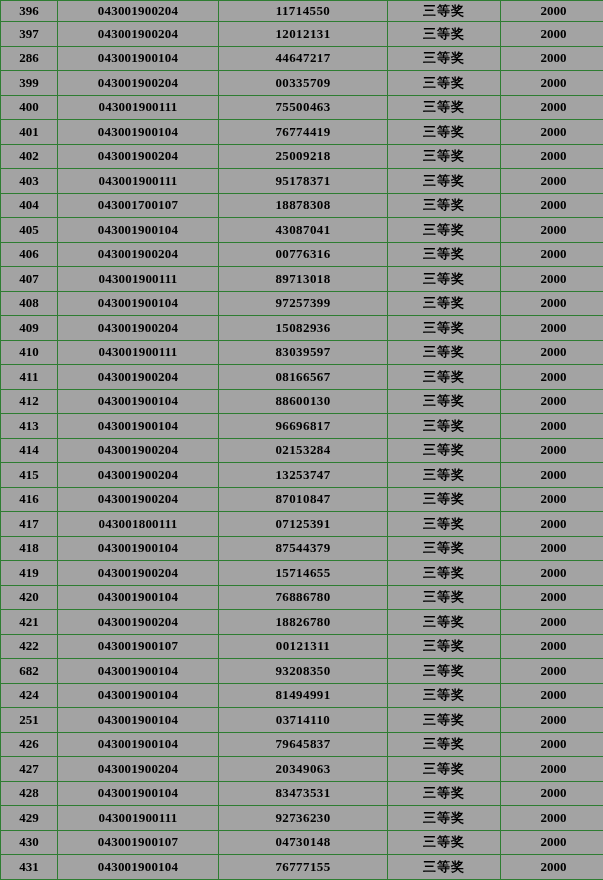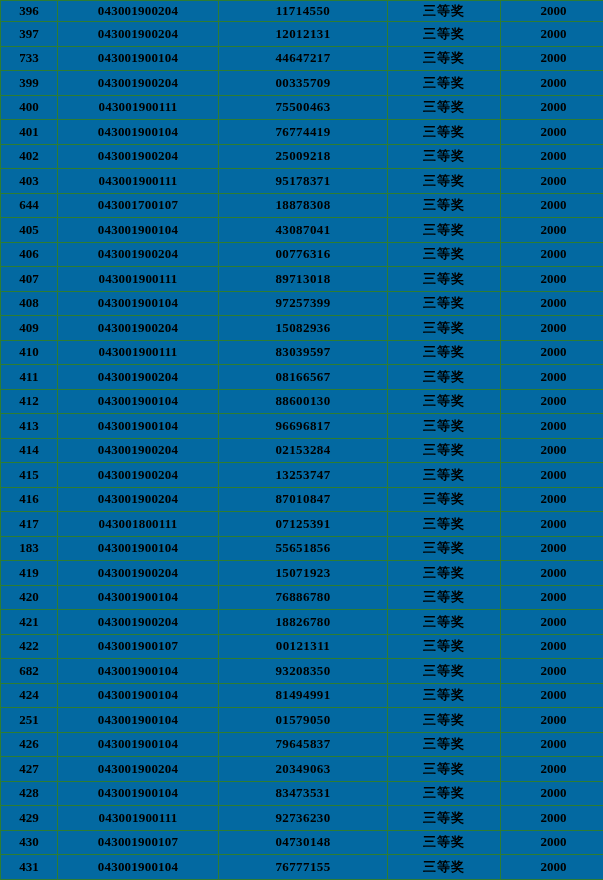--- a/index.html
+++ b/index.html
@@ -10,21 +10,21 @@
   body {
     width: 603px;
     height: 880px;
     font-family: "Liberation Serif", "DejaVu Serif", serif;
     overflow: hidden;
   }
   .sheet {
     width: 603px;
     height: 880px;
     position: relative;
-    background: #0369a1;
+    background: #a3a3a3;
     box-sizing: border-box;
   }
   table.prize-table {
     border-collapse: collapse;
     width: 603px;
     table-layout: fixed;
   }
   table.prize-table td {
     border: 1px solid #2e7d32;
     height: 23.5px;
@@ -59,21 +59,21 @@
           <td class="c-amount">2000</td>
         </tr>
         <tr>
           <td class="c-index">397</td>
           <td class="c-code">043001900204</td>
           <td class="c-ticket">12012131</td>
           <td class="c-level">三等奖</td>
           <td class="c-amount">2000</td>
         </tr>
         <tr>
-          <td class="c-index">733</td>
+          <td class="c-index">286</td>
           <td class="c-code">043001900104</td>
           <td class="c-ticket">44647217</td>
           <td class="c-level">三等奖</td>
           <td class="c-amount">2000</td>
         </tr>
         <tr>
           <td class="c-index">399</td>
           <td class="c-code">043001900204</td>
           <td class="c-ticket">00335709</td>
           <td class="c-level">三等奖</td>
@@ -101,21 +101,21 @@
           <td class="c-amount">2000</td>
         </tr>
         <tr>
           <td class="c-index">403</td>
           <td class="c-code">043001900111</td>
           <td class="c-ticket">95178371</td>
           <td class="c-level">三等奖</td>
           <td class="c-amount">2000</td>
         </tr>
         <tr>
-          <td class="c-index">644</td>
+          <td class="c-index">404</td>
           <td class="c-code">043001700107</td>
           <td class="c-ticket">18878308</td>
           <td class="c-level">三等奖</td>
           <td class="c-amount">2000</td>
         </tr>
         <tr>
           <td class="c-index">405</td>
           <td class="c-code">043001900104</td>
           <td class="c-ticket">43087041</td>
           <td class="c-level">三等奖</td>
@@ -199,30 +199,30 @@
           <td class="c-amount">2000</td>
         </tr>
         <tr>
           <td class="c-index">417</td>
           <td class="c-code">043001800111</td>
           <td class="c-ticket">07125391</td>
           <td class="c-level">三等奖</td>
           <td class="c-amount">2000</td>
         </tr>
         <tr>
-          <td class="c-index">183</td>
-          <td class="c-code">043001900104</td>
-          <td class="c-ticket">55651856</td>
+          <td class="c-index">418</td>
+          <td class="c-code">043001900104</td>
+          <td class="c-ticket">87544379</td>
           <td class="c-level">三等奖</td>
           <td class="c-amount">2000</td>
         </tr>
         <tr>
           <td class="c-index">419</td>
           <td class="c-code">043001900204</td>
-          <td class="c-ticket">15071923</td>
+          <td class="c-ticket">15714655</td>
           <td class="c-level">三等奖</td>
           <td class="c-amount">2000</td>
         </tr>
         <tr>
           <td class="c-index">420</td>
           <td class="c-code">043001900104</td>
           <td class="c-ticket">76886780</td>
           <td class="c-level">三等奖</td>
           <td class="c-amount">2000</td>
         </tr>
@@ -250,21 +250,21 @@
         <tr>
           <td class="c-index">424</td>
           <td class="c-code">043001900104</td>
           <td class="c-ticket">81494991</td>
           <td class="c-level">三等奖</td>
           <td class="c-amount">2000</td>
         </tr>
         <tr>
           <td class="c-index">251</td>
           <td class="c-code">043001900104</td>
-          <td class="c-ticket">01579050</td>
+          <td class="c-ticket">03714110</td>
           <td class="c-level">三等奖</td>
           <td class="c-amount">2000</td>
         </tr>
         <tr>
           <td class="c-index">426</td>
           <td class="c-code">043001900104</td>
           <td class="c-ticket">79645837</td>
           <td class="c-level">三等奖</td>
           <td class="c-amount">2000</td>
         </tr>

